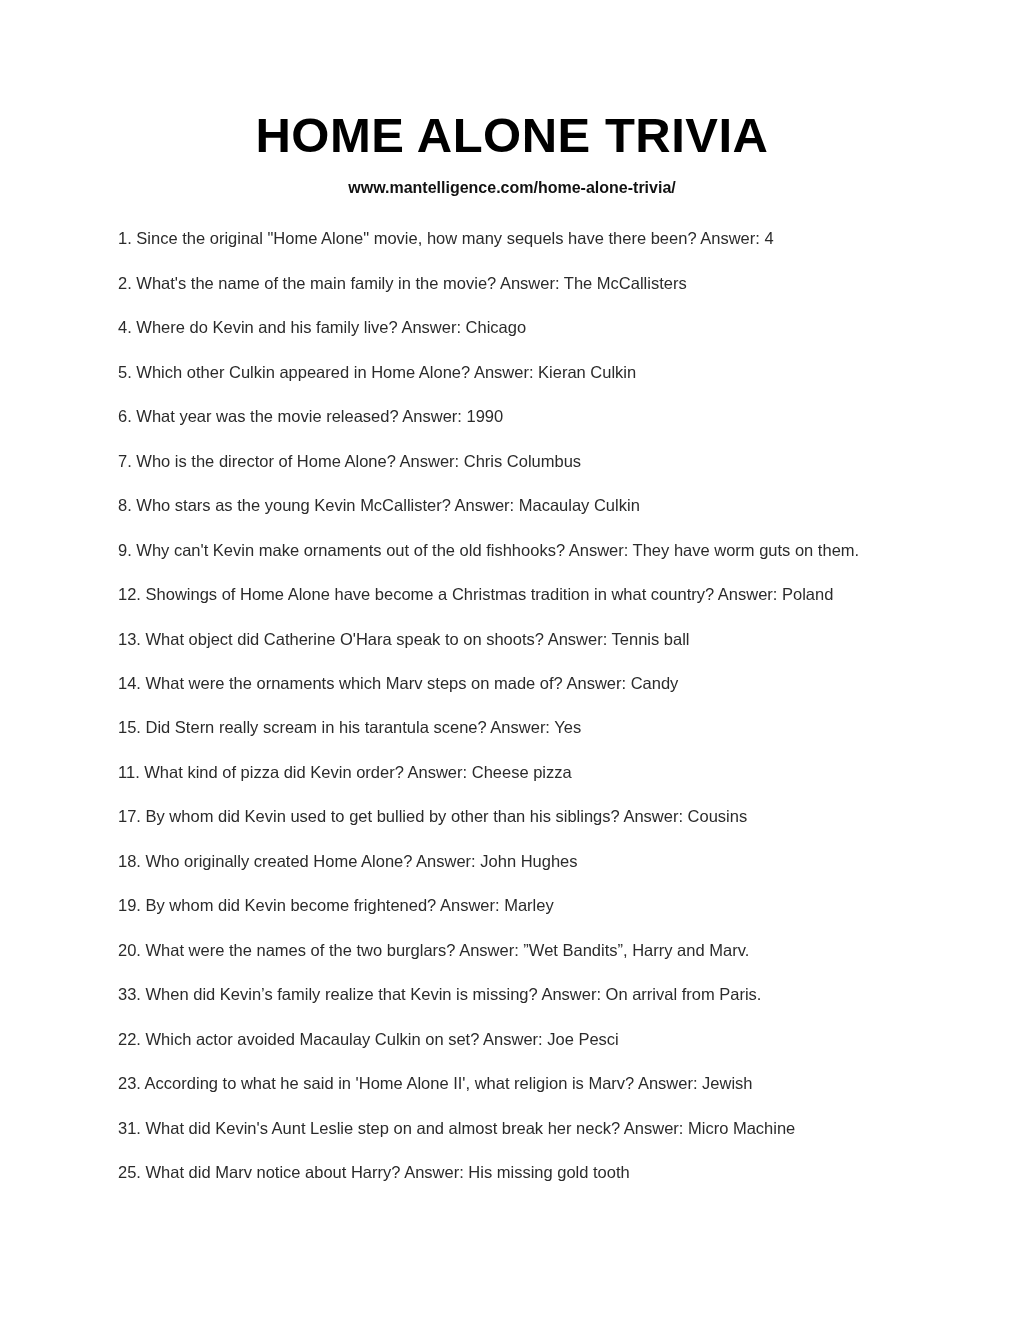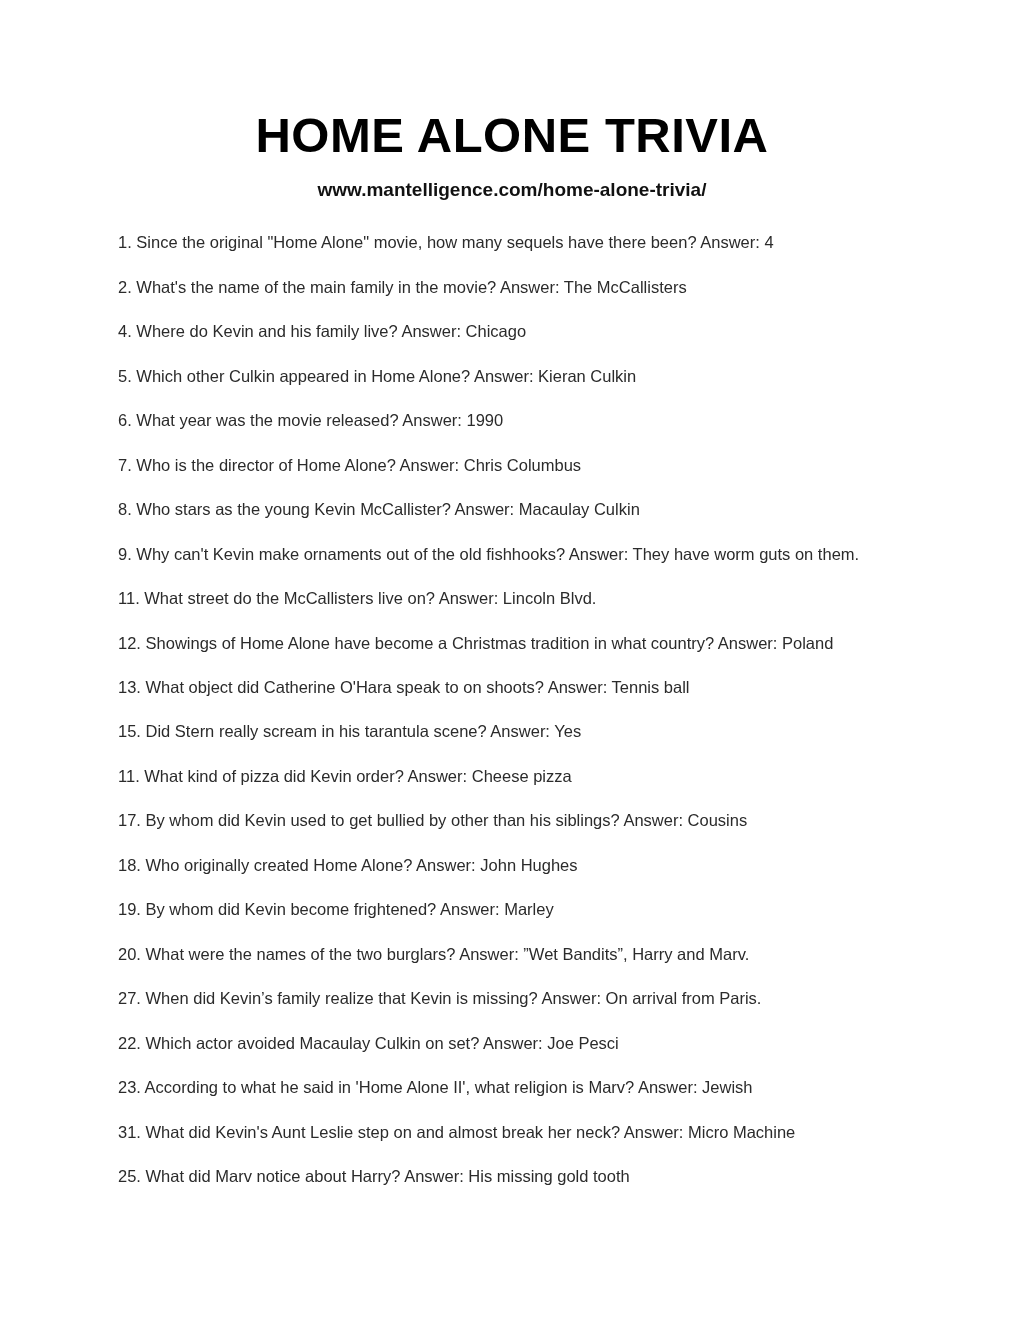--- a/index.html
+++ b/index.html
@@ -37,21 +37,21 @@
     text-align: center;
     font-size: 49px;
     font-weight: bold;
     letter-spacing: 0.5px;
     color: #000000;
     margin: 0 0 18px 0;
     line-height: 1.05;
   }
   .doc-subtitle {
     text-align: center;
-    font-size: 19px;
+    font-size: 16px;
     font-weight: bold;
     color: #111111;
     margin: 0 0 30px 0;
   }
   .qa-list {
     list-style: none;
     margin: 0;
     padding: 0;
   }
   .qa-item {
@@ -72,30 +72,30 @@
       <div class="doc-subtitle">www.mantelligence.com/home-alone-trivia/</div>
       <ul class="qa-list">
         <li class="qa-item">1. Since the original "Home Alone" movie, how many sequels have there been? Answer: 4</li>
         <li class="qa-item">2. What's the name of the main family in the movie? Answer: The McCallisters</li>
         <li class="qa-item">4. Where do Kevin and his family live? Answer: Chicago</li>
         <li class="qa-item">5. Which other Culkin appeared in Home Alone? Answer: Kieran Culkin</li>
         <li class="qa-item">6. What year was the movie released? Answer: 1990</li>
         <li class="qa-item">7. Who is the director of Home Alone? Answer: Chris Columbus</li>
         <li class="qa-item">8. Who stars as the young Kevin McCallister? Answer: Macaulay Culkin</li>
         <li class="qa-item">9. Why can't Kevin make ornaments out of the old fishhooks? Answer: They have worm guts on them.</li>
-        <li class="qa-item">11. What street do the McCallisters live on? Answer: Lincoln Blvd.</li>
         <li class="qa-item">12. Showings of Home Alone have become a Christmas tradition in what country? Answer: Poland</li>
         <li class="qa-item">13. What object did Catherine O'Hara speak to on shoots? Answer: Tennis ball</li>
+        <li class="qa-item">14. What were the ornaments which Marv steps on made of? Answer: Candy</li>
         <li class="qa-item">15. Did Stern really scream in his tarantula scene? Answer: Yes</li>
         <li class="qa-item">11. What kind of pizza did Kevin order? Answer: Cheese pizza</li>
         <li class="qa-item">17. By whom did Kevin used to get bullied by other than his siblings? Answer: Cousins</li>
         <li class="qa-item">18. Who originally created Home Alone? Answer: John Hughes</li>
         <li class="qa-item">19. By whom did Kevin become frightened? Answer: Marley</li>
         <li class="qa-item">20. What were the names of the two burglars? Answer: ”Wet Bandits”, Harry and Marv.</li>
-        <li class="qa-item">27. When did Kevin’s family realize that Kevin is missing? Answer: On arrival from Paris.</li>
+        <li class="qa-item">33. When did Kevin’s family realize that Kevin is missing? Answer: On arrival from Paris.</li>
         <li class="qa-item">22. Which actor avoided Macaulay Culkin on set? Answer: Joe Pesci</li>
         <li class="qa-item">23. According to what he said in 'Home Alone II', what religion is Marv? Answer: Jewish</li>
         <li class="qa-item">31. What did Kevin's Aunt Leslie step on and almost break her neck? Answer: Micro Machine</li>
         <li class="qa-item">25. What did Marv notice about Harry? Answer: His missing gold tooth</li>
       </ul>
     </div>
   </div>
 </div>
 
 </body></html>

